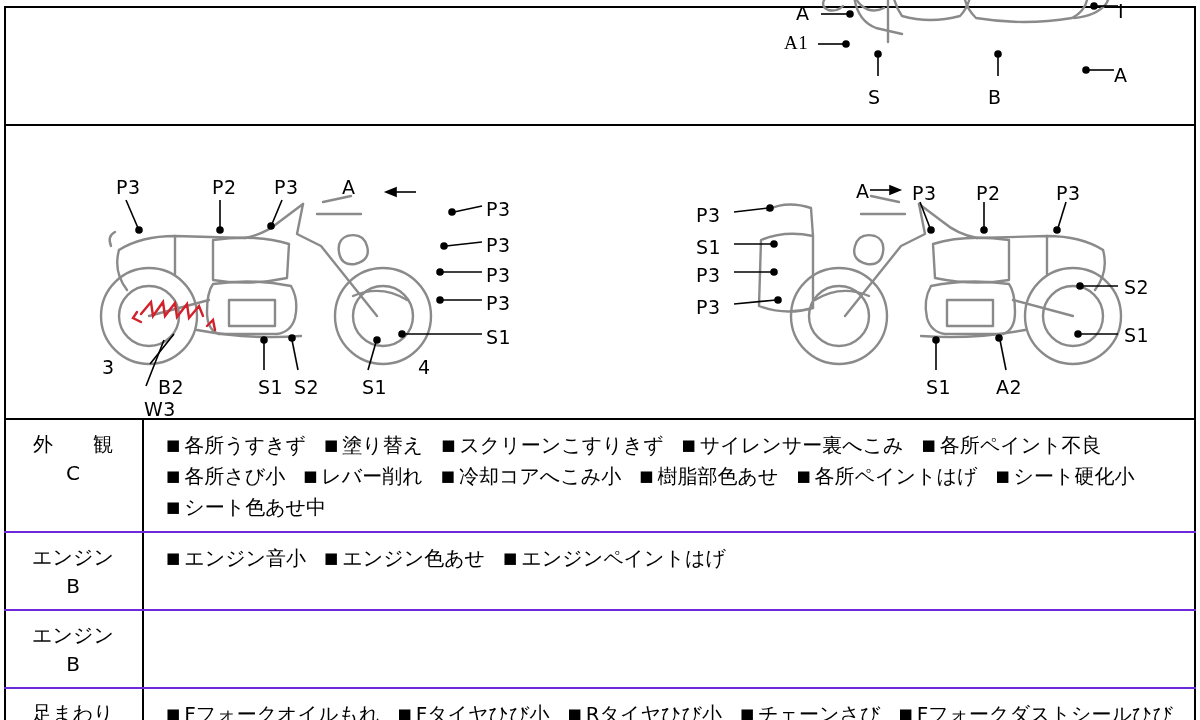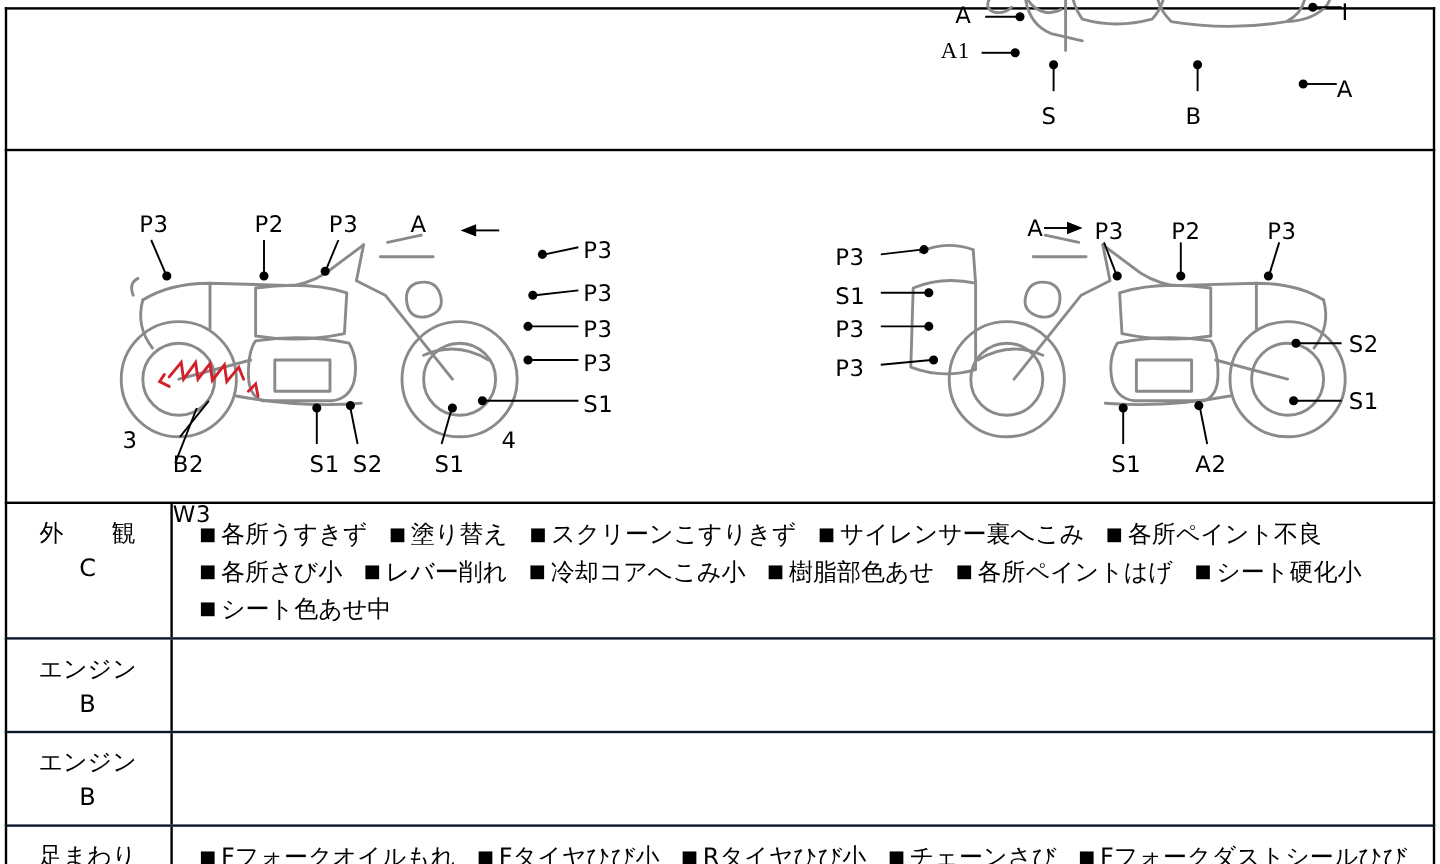--- a/index.html
+++ b/index.html
@@ -44,21 +44,21 @@
     letter-spacing: 0.5px;
   }
   svg { display: block; overflow: visible; }
 
   
   #tbl {
     position: absolute; left: 4px; top: 420px; width: 1192px;
   }
   .row {
     display: flex; width: 100%;
-    border-top: 2px solid #0f172a;
+    border-top: 2px solid #6d28d9;
   }
   .row:first-child { border-top: none; }
   .cat {
     width: 140px; flex: 0 0 140px;
     padding: 10px 6px 8px 6px;
     text-align: center;
     border-right: 2px solid #000;
     font-size: 20px; line-height: 1.45;
   }
   .cat .grade { display: block; font-size: 20px; }
@@ -183,22 +183,22 @@
     <div class="lbl" style="left:268px; top:168px;">P3</div>
     <div class="lbl" style="left:336px; top:168px;">A</div>
 
     <div class="lbl" style="left:480px; top:190px;">P3</div>
     <div class="lbl" style="left:480px; top:226px;">P3</div>
     <div class="lbl" style="left:480px; top:256px;">P3</div>
     <div class="lbl" style="left:480px; top:284px;">P3</div>
     <div class="lbl" style="left:480px; top:318px;">S1</div>
 
     <div class="lbl" style="left:96px; top:348px;">3</div>
-    <div class="lbl" style="left:138px; top:368px;">B2</div>
-    <div class="lbl" style="left:138px; top:410px;">W3</div>
+    <div class="lbl" style="left:152px; top:368px;">B2</div>
+    <div class="lbl" style="left:138px; top:390px;">W3</div>
     <div class="lbl" style="left:252px; top:368px;">S1</div>
     <div class="lbl" style="left:288px; top:368px;">S2</div>
     <div class="lbl" style="left:356px; top:368px;">S1</div>
     <div class="lbl" style="left:412px; top:348px;">4</div>
 
     <svg style="position:absolute; left:80px; top:150px;" width="440" height="260">
       <g stroke="#000" stroke-width="1.6" fill="#000">
 
         <line x1="40" y1="42" x2="52" y2="70"></line>
           <circle cx="53" cy="72" r="3"></circle>
@@ -339,20 +339,23 @@
         <span class="it"><span class="sq">■</span><span>各所うすきず</span></span><span class="gap"></span><span class="it"><span class="sq">■</span><span>塗り替え</span></span><span class="gap"></span><span class="it"><span class="sq">■</span><span>スクリーンこすりきず</span></span><span class="gap"></span><span class="it"><span class="sq">■</span><span>サイレンサー裏へこみ</span></span><span class="gap"></span><span class="it"><span class="sq">■</span><span>各所ペイント不良</span></span><br>
         <span class="it"><span class="sq">■</span><span>各所さび小</span></span><span class="gap"></span><span class="it"><span class="sq">■</span><span>レバー削れ</span></span><span class="gap"></span><span class="it"><span class="sq">■</span><span>冷却コアへこみ小</span></span><span class="gap"></span><span class="it"><span class="sq">■</span><span>樹脂部色あせ</span></span><span class="gap"></span><span class="it"><span class="sq">■</span><span>各所ペイントはげ</span></span><span class="gap"></span><span class="it"><span class="sq">■</span><span>シート硬化小</span></span><span class="gap"></span><span class="it"><span class="sq">■</span><span>シート色あせ中</span></span>
       </div>
     </div>
 
     <div class="row">
       <div class="cat">
         <span>エンジン</span>
         <span class="grade">B</span>
       </div>
+      <div class="items">
+        <span class="it"><span class="sq">■</span><span>エンジン音小</span></span><span class="gap"></span><span class="it"><span class="sq">■</span><span>エンジン色あせ</span></span><span class="gap"></span><span class="it"><span class="sq">■</span><span>エンジンペイントはげ</span></span>
+      </div>
     </div>
 
     <div class="row">
       <div class="cat">
         <span>エンジン</span>
         <span class="grade">B</span>
       </div>
     </div>
 
     <div class="row">

